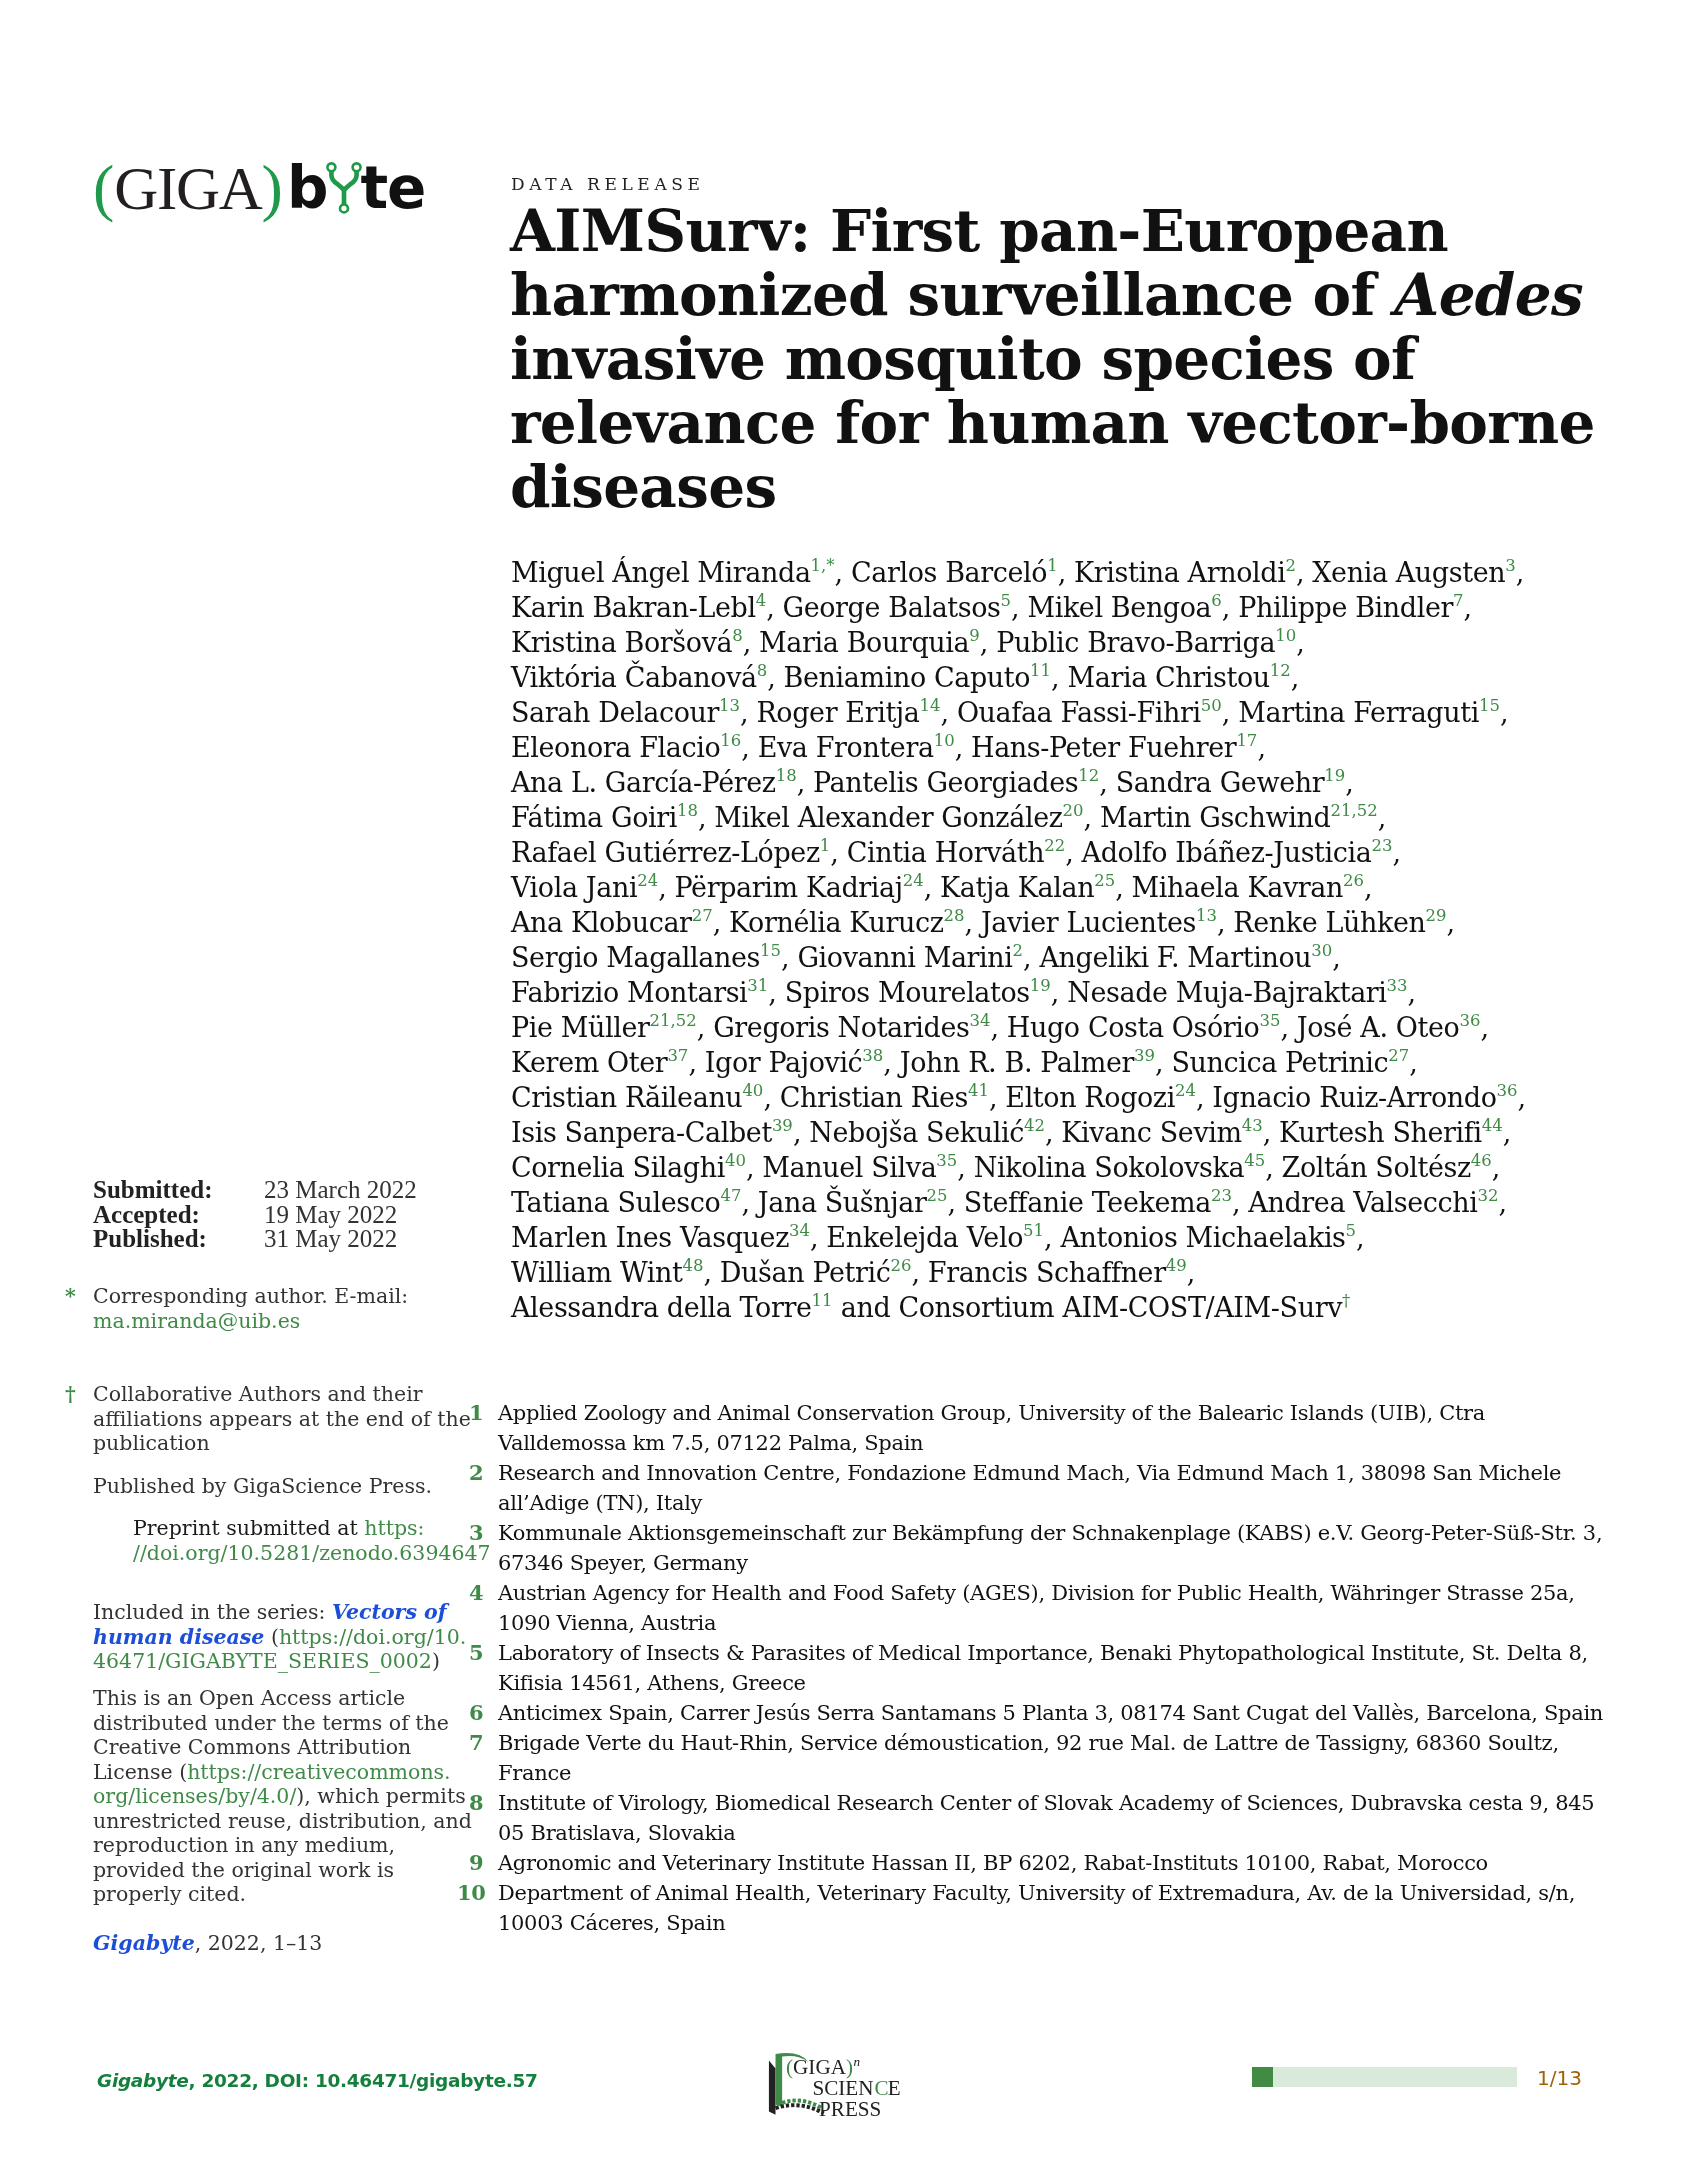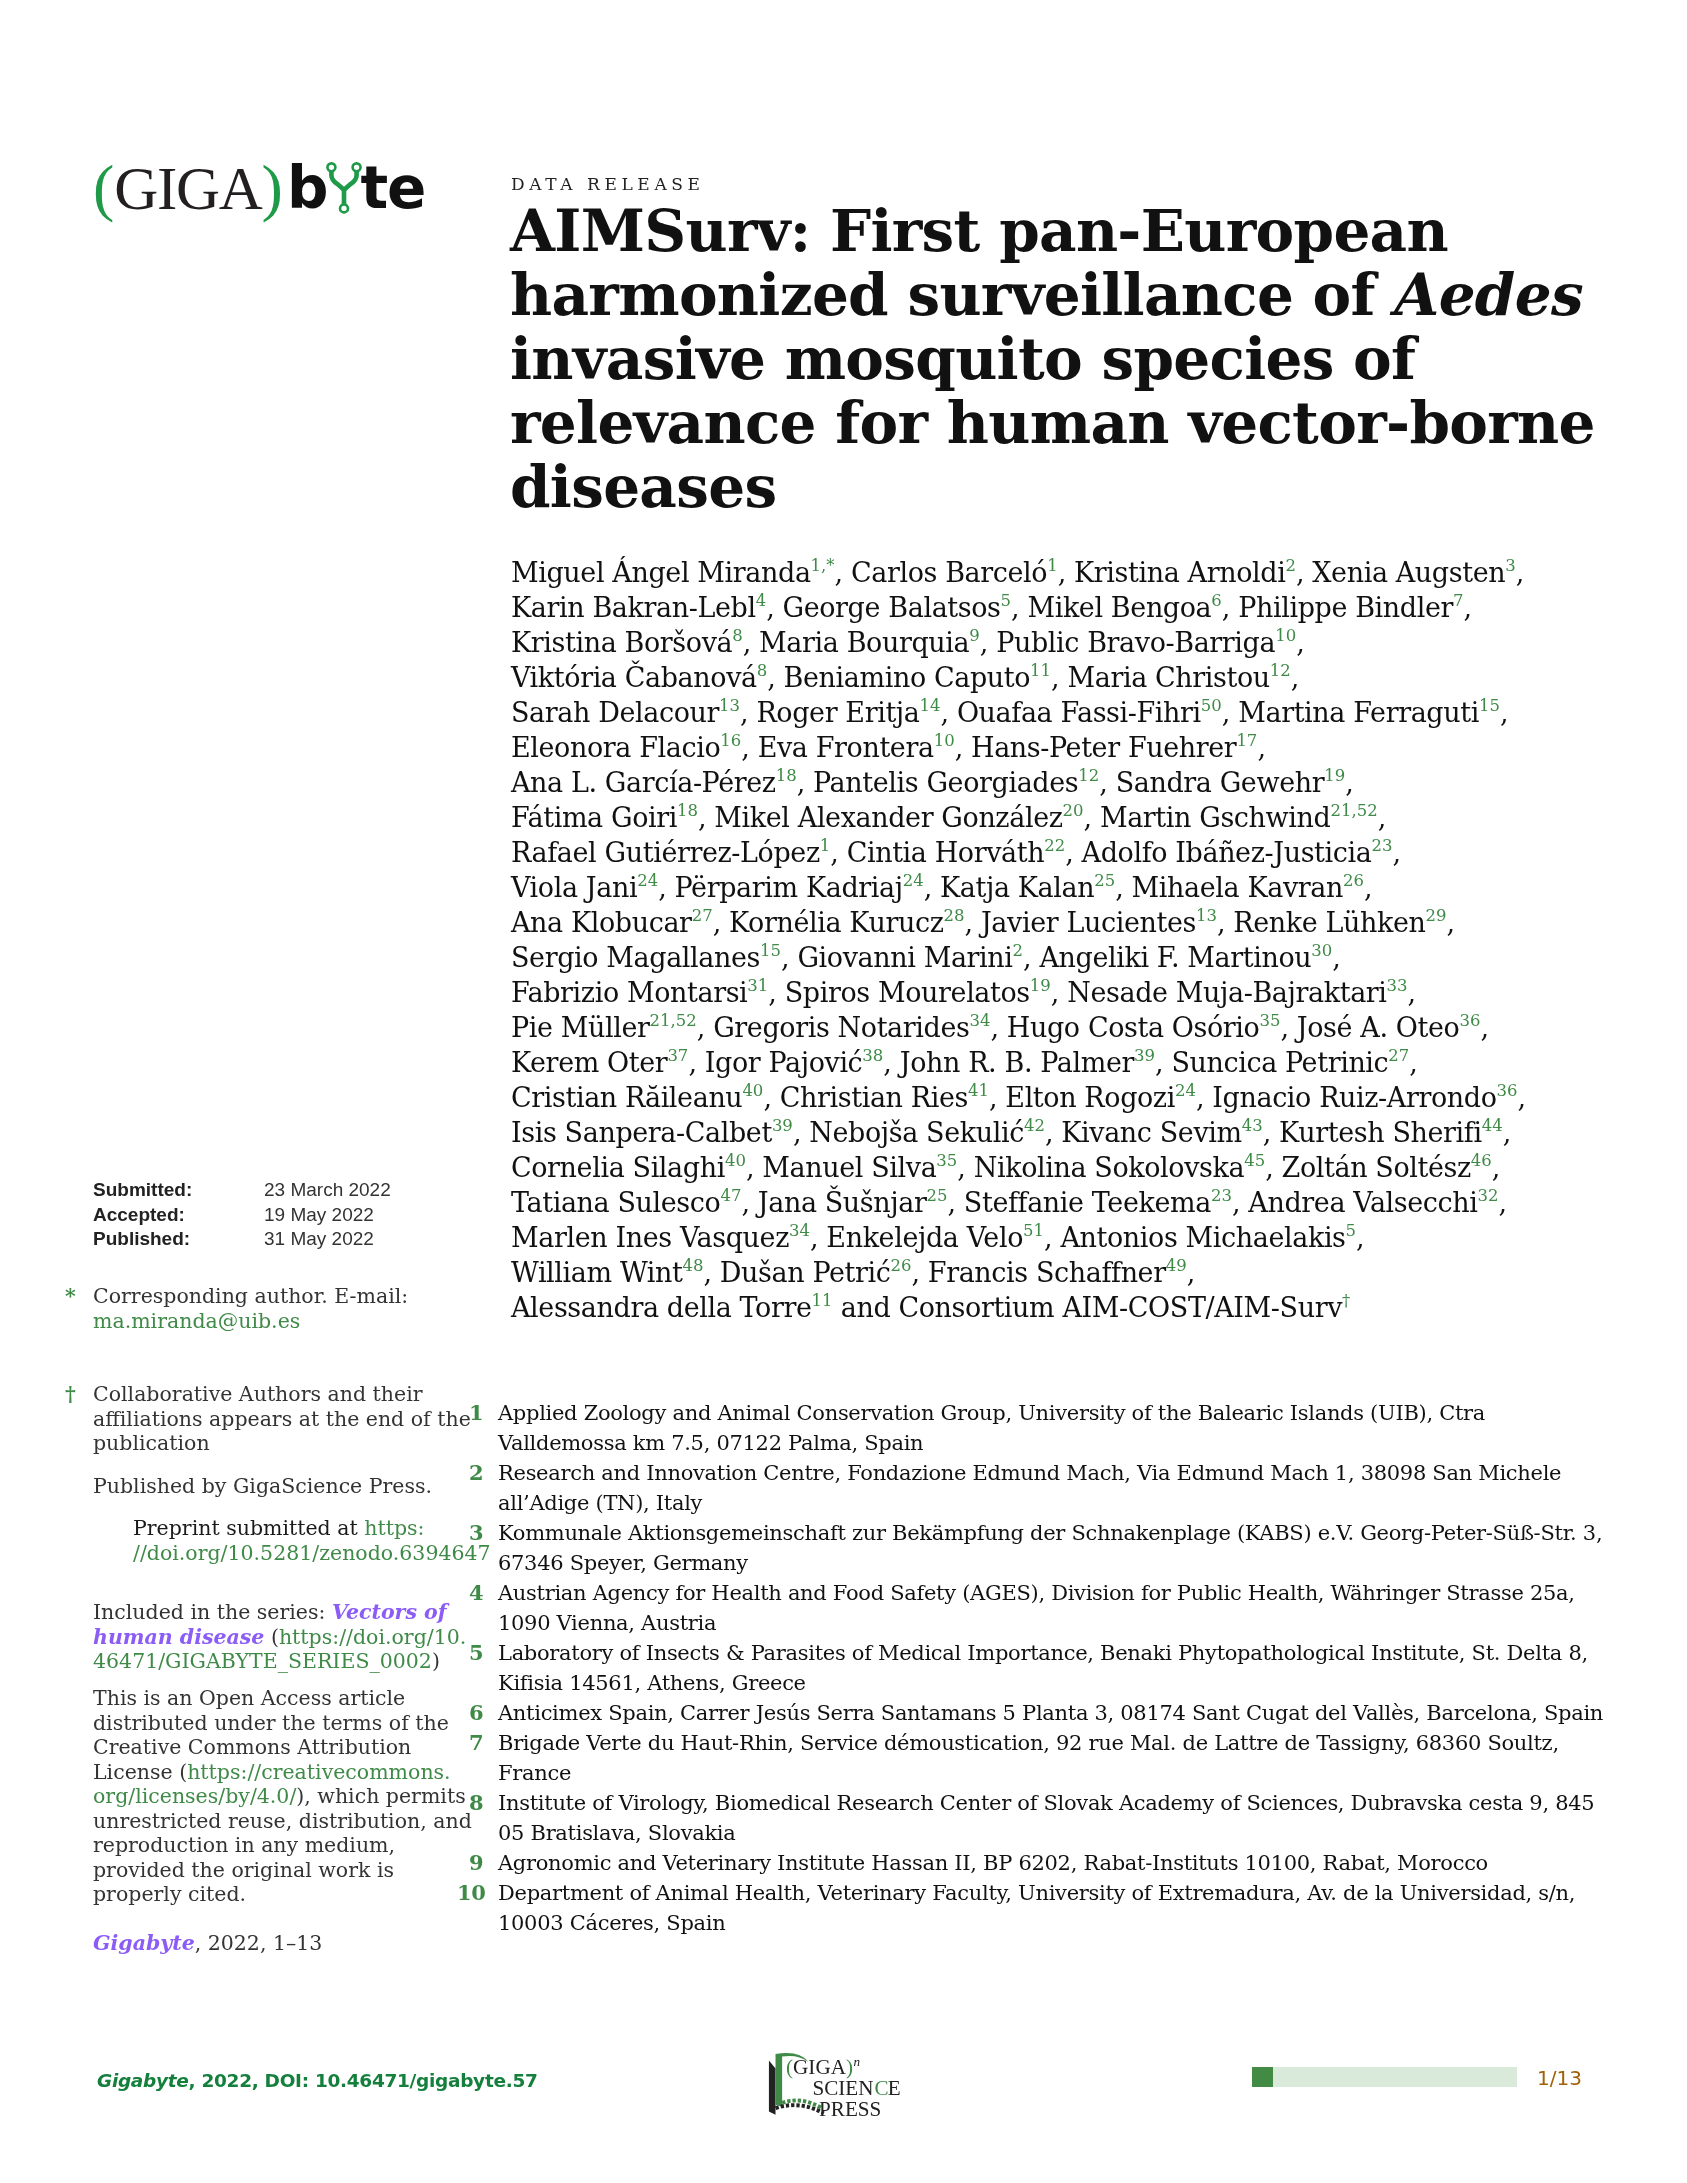--- a/index.html
+++ b/index.html
@@ -23,28 +23,28 @@
   .authors sup { color: #3f8a47; font-size: 16.5px; line-height: 0; vertical-align: 10.6px; letter-spacing: 0; }
   .authors .line { white-space: nowrap; }
 
   
   .affils { position: absolute; left: 457px; top: 1398px; width: 1158px; font-family: "DejaVu Serif", serif; font-size: 21px; line-height: 30px; color: #111; letter-spacing: -0.3px; }
   .affil { display: flex; margin-bottom: 0; }
   .affil .num { width: 41px; text-align: right; padding-right: 14.6px; color: #3f8a47; font-weight: bold; flex: none; }
   .affil .txt { flex: 1; }
 
   
-  .side { position: absolute; left: 93px; width: 384px; font-family: Liberation Sans, sans-serif; font-size: 19px; line-height: 24.5px; color: #333; }
+  .side { position: absolute; left: 93px; width: 384px; font-family: Liberation Serif, serif; font-size: 25px; line-height: 24.5px; color: #333; }
   .dates { top: 1178px; }
   .dates .row { display: flex; }
   .dates .lbl { width: 171px; font-weight: bold; color: #222; }
   .note { position: absolute; left: 93px; width: 384px; font-size: 20.5px; line-height: 24.5px; color: #333; font-family: "DejaVu Serif", serif; }
   .note .mark { position: absolute; left: -28px; top: 0; color: #3f8a47; font-weight: bold; }
   .note a, .side a { color: #3f8a47; text-decoration: none; }
-  .bi { font-weight: bold; font-style: italic; color: #8b5cf6; }
+  .bi { font-weight: bold; font-style: italic; color: #1d4ed8; }
 
   
   .foot-left { position: absolute; left: 97px; top: 2070px; font-family: "DejaVu Sans", sans-serif; font-weight: bold; font-size: 18.5px; color: #15803d; letter-spacing: -0.3px; }
   .foot-left i { font-style: italic; }
   .press-logo { position: absolute; left: 761px; top: 2042px; width: 165px; height: 86px; }
   .progress { position: absolute; left: 1252px; top: 2067px; width: 265px; height: 20px; background: #d9eadb; }
   .progress .fill { width: 20.5px; height: 100%; background: #418b45; }
   .pageno { position: absolute; left: 1537px; top: 2066px; font-family: "DejaVu Sans", sans-serif; font-weight: normal; font-size: 20px; color: #a16207; }
 </style>
 </head>

